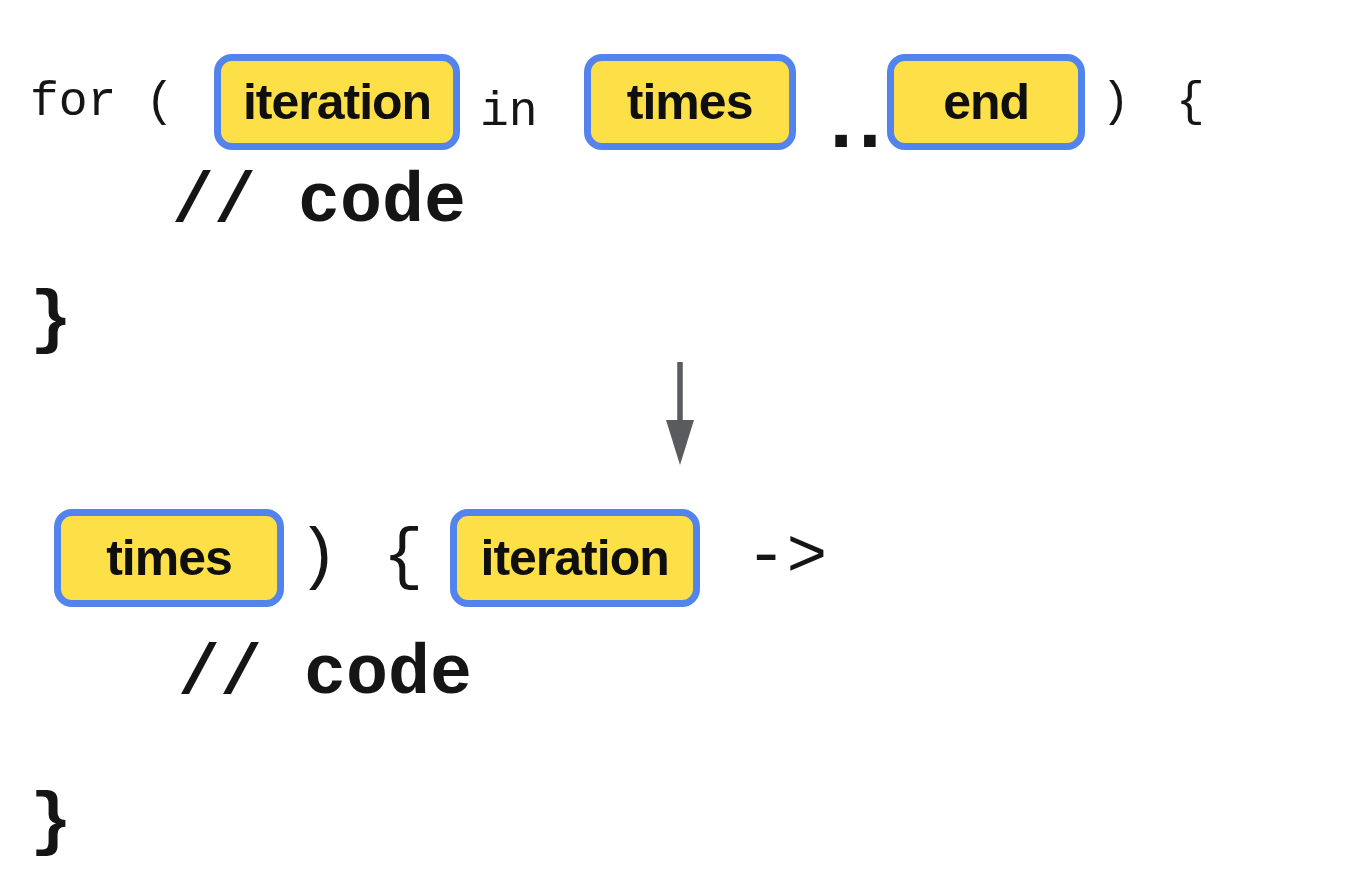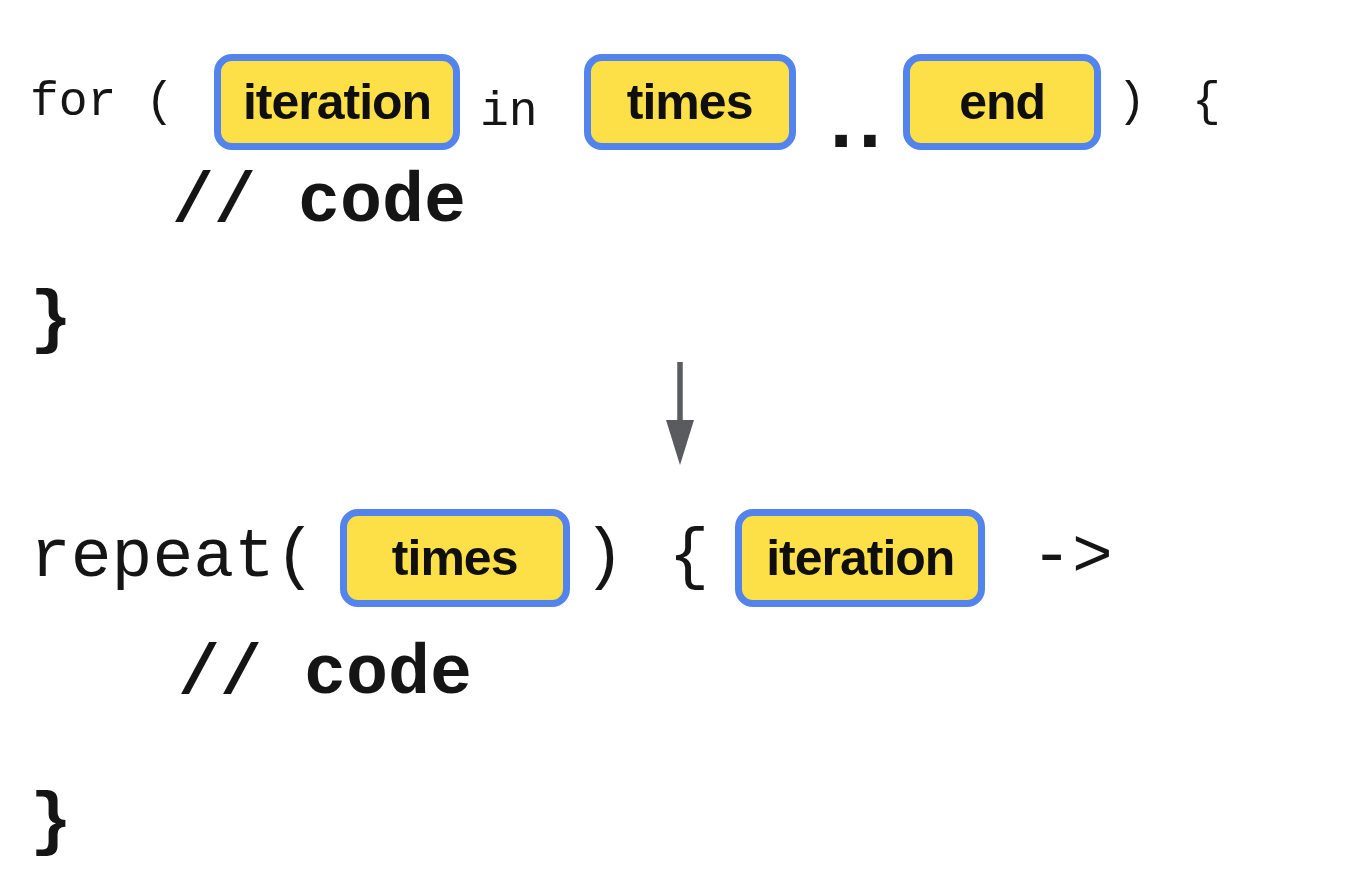--- a/index.html
+++ b/index.html
@@ -47,21 +47,21 @@
   .row1 .slot{height:96px;}
   .row4 .slot{height:98px;}
   .w-iter1{width:246px;margin-left:40px;}
   .op-in{margin-left:20px;margin-top:20px;}
   .w-start{width:212px;margin-left:46px;}
   .range-dots{
     font-family:"Liberation Sans","DejaVu Sans",sans-serif;
     font-weight:700;font-size:82px;letter-spacing:6px;line-height:1;
     margin-left:34px;margin-top:34px;color:var(--code-black);white-space:pre;
   }
-  .w-end{width:198px;margin-left:16px;}
+  .w-end{width:198px;margin-left:0;}
   .close1{margin-left:16px;}
   .brace1{margin-left:46px;}
   .w-times{width:230px;margin-left:24px;}
   .close4{margin-left:14px;}
   .brace4{margin-left:44px;}
   .w-iter2{width:250px;margin-left:26px;}
   .lambda{margin-left:46px;}
   .arrow{
     position:absolute;left:664px;top:362px;
     color:var(--arrow-gray);
@@ -91,21 +91,20 @@
 
   <div class="mono m2 row2">// code</div>
   <div class="mono m2 row3">}</div>
 
   <svg class="arrow" width="32" height="104" viewBox="0 0 32 104">
     <line x1="16" y1="0" x2="16" y2="62" stroke="currentColor" stroke-width="5.5"></line>
     <polygon points="2,58 30,58 16,103" fill="currentColor"></polygon>
   </svg>
 
   <div class="row row4">
-    <span class="mono m4">repeat(</span>
     <span class="slot w-times">
       <span class="slot-label">times</span>
     </span>
     <span class="mono m4 close4">)</span>
     <span class="mono m4 brace4">{</span>
     <span class="slot w-iter2">
       <span class="slot-label">iteration</span>
     </span>
     <span class="mono m4 lambda">-&gt;</span>
   </div>

